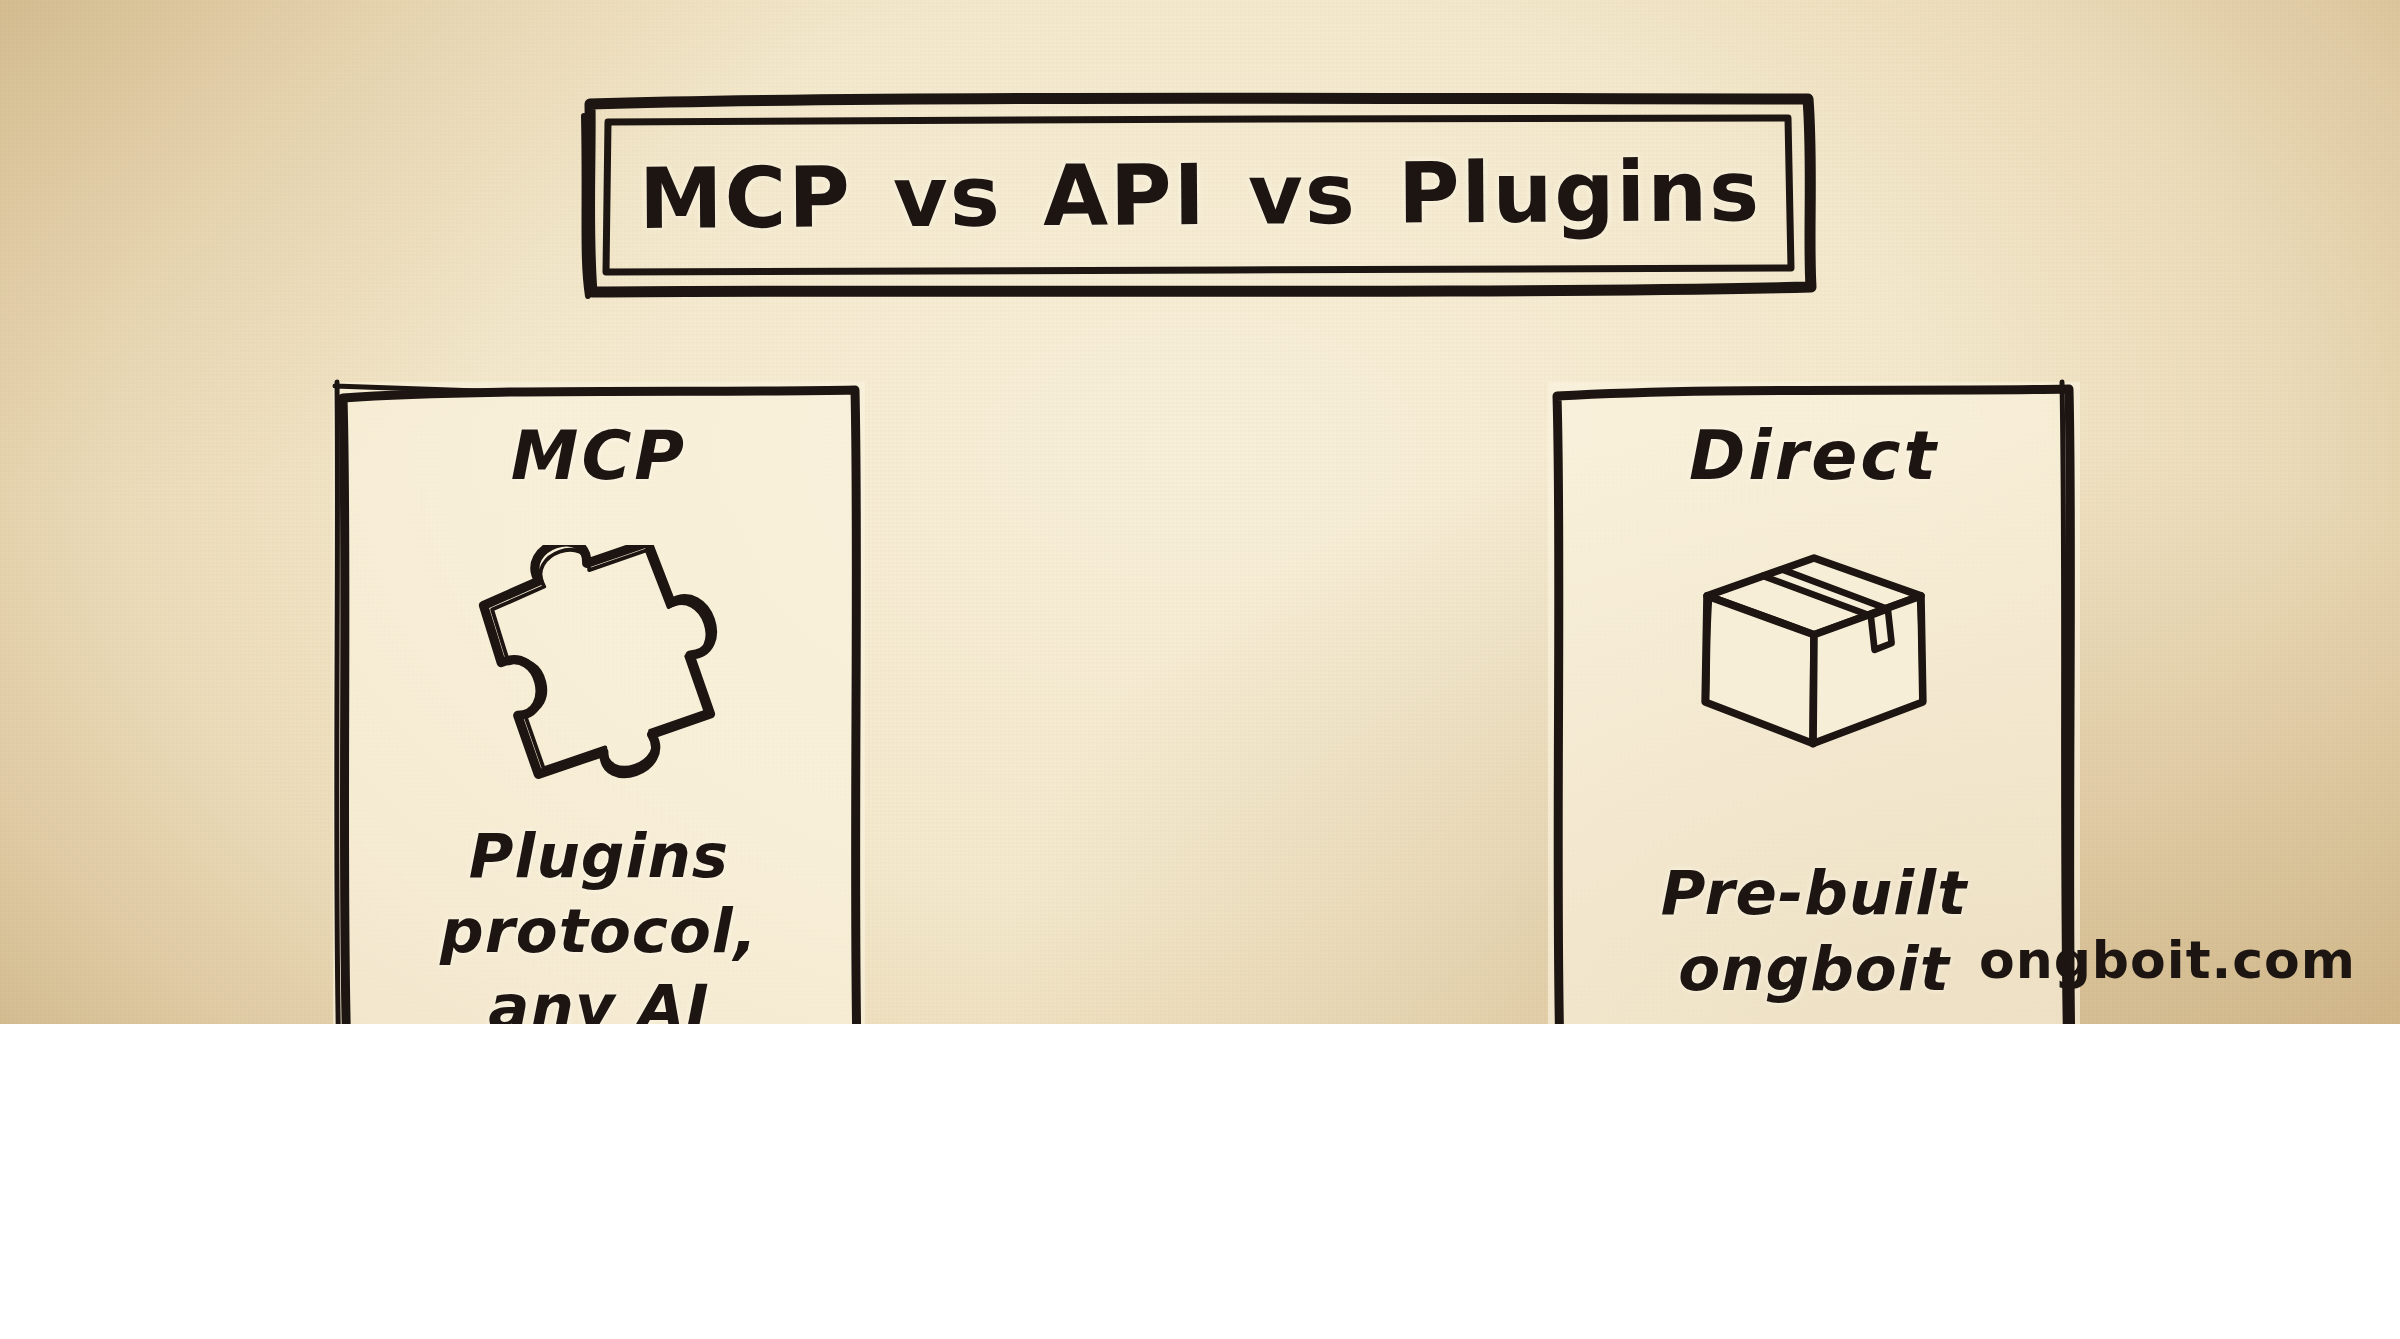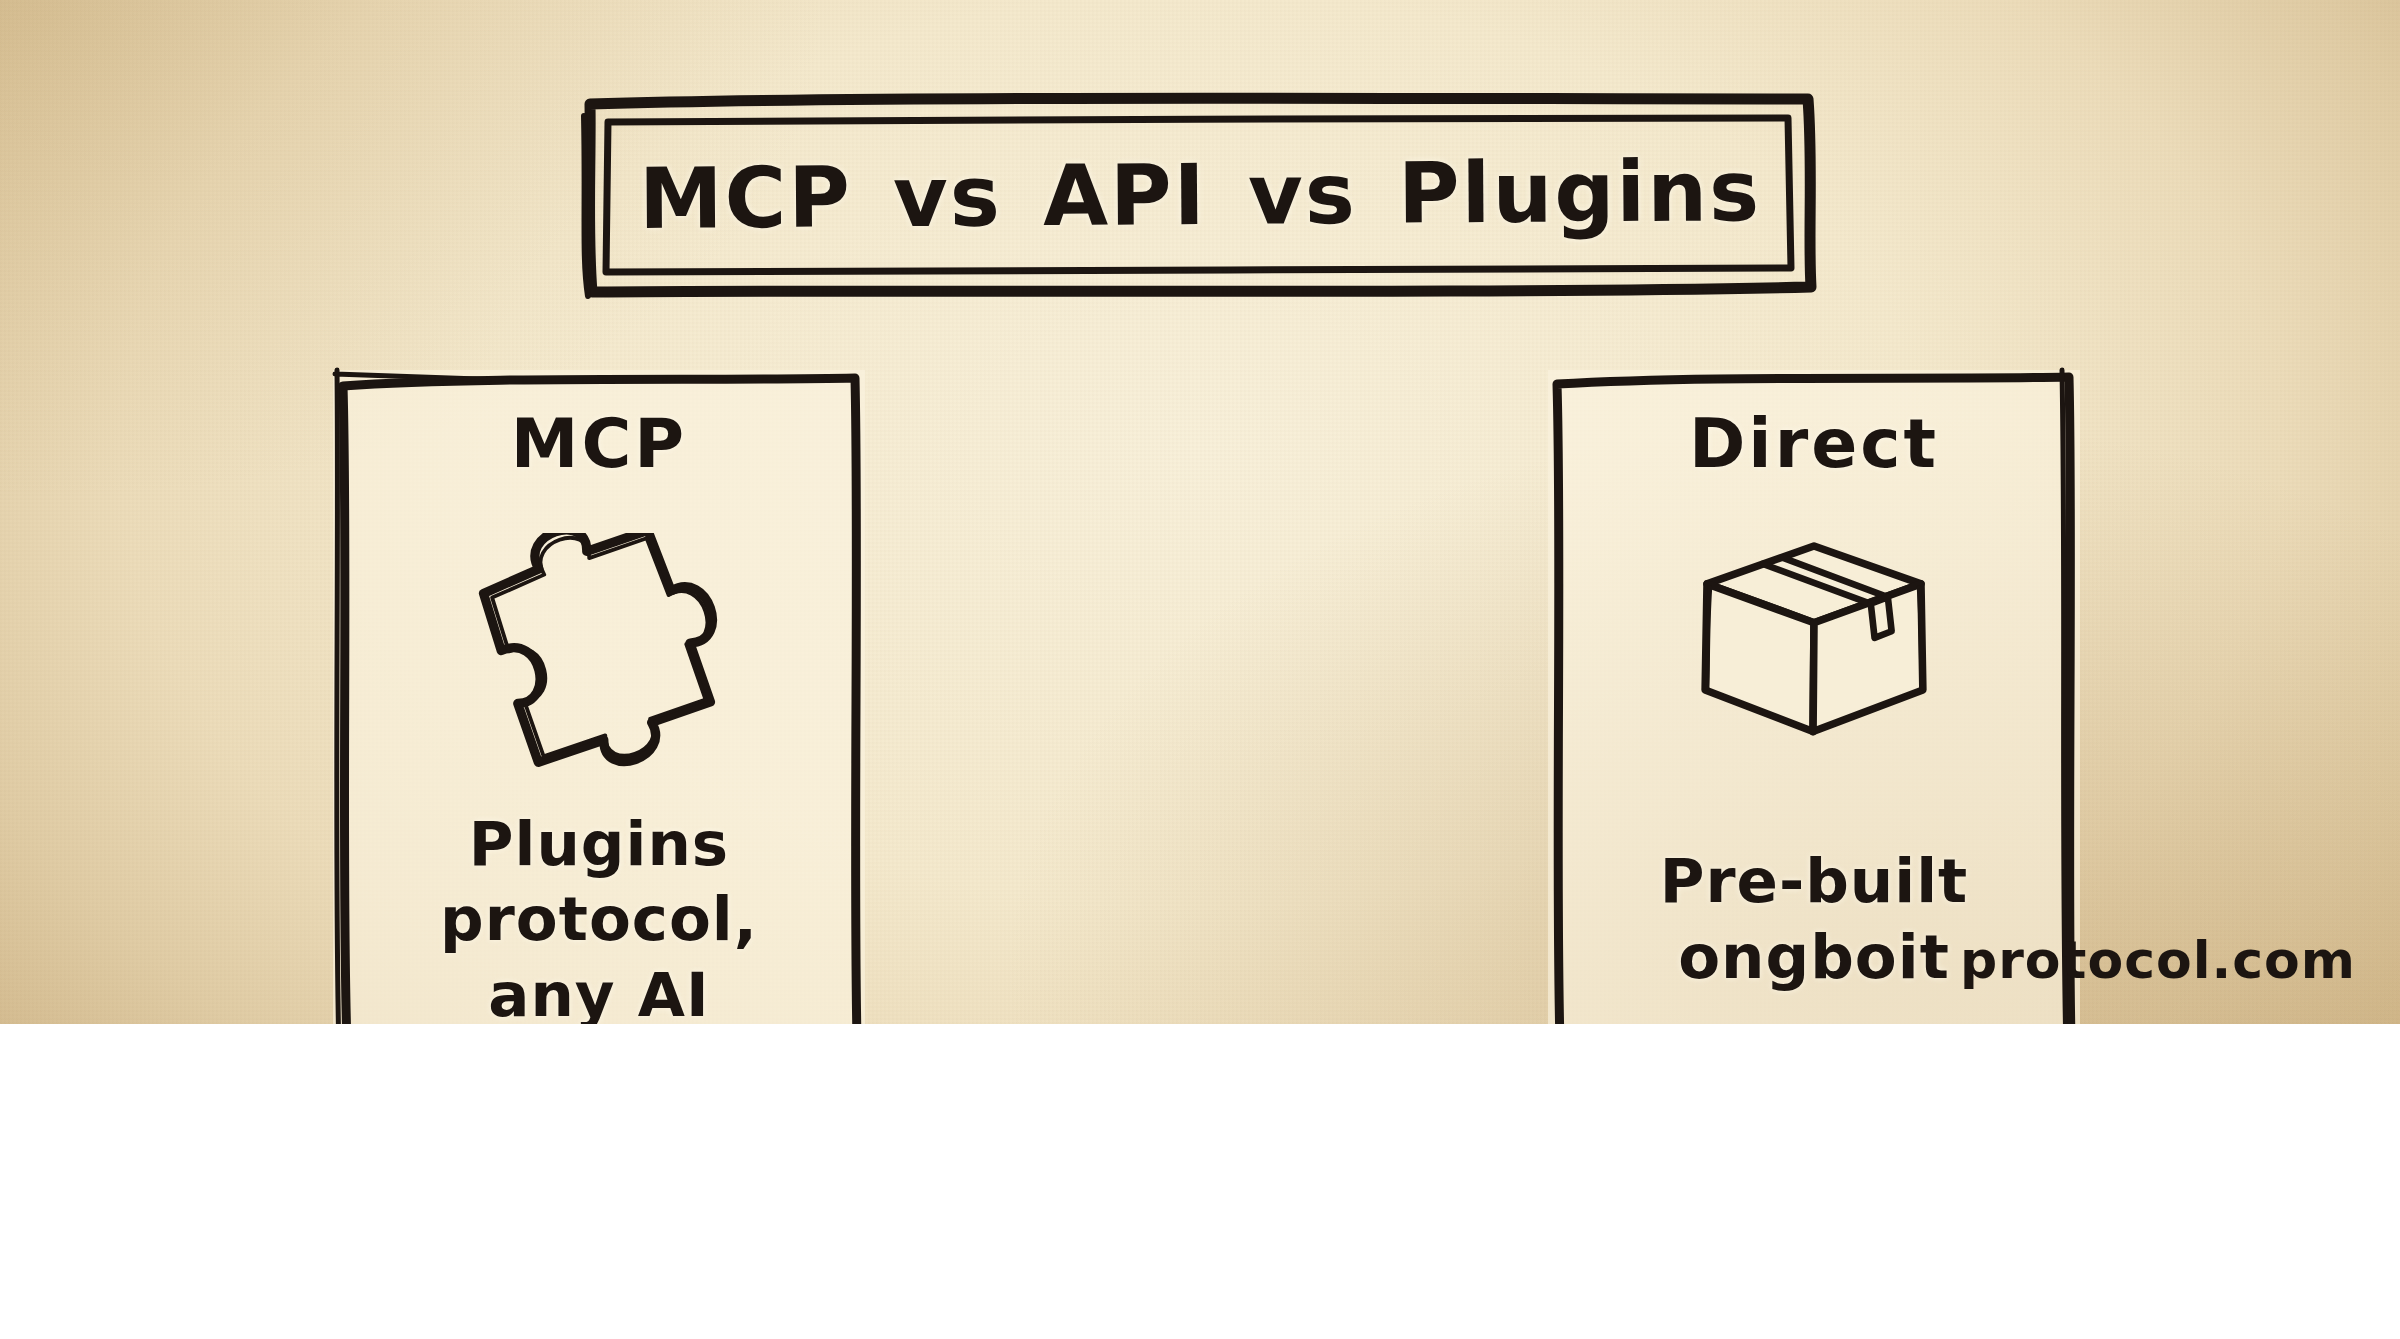--- a/index.html
+++ b/index.html
@@ -30,22 +30,23 @@
   .title-text {
     position:absolute; inset:0; display:flex; align-items:center; justify-content:center;
     font-size:84px; font-weight:bold; letter-spacing:2px;
     transform:rotate(-0.4deg);
     text-shadow:0 0 7px rgba(255,250,236,0.85);
     word-spacing:10px;
   }
 
   
   .card {
-    position:absolute; top:370px; width:532px; height:682px;
+    position:absolute; top:382px; width:532px; height:682px;
     background:rgba(250,243,222,0.65);
+    font-style:italic;
   }
   .card-border { position:absolute; inset:-6px; width:544px; height:694px; pointer-events:none; }
   #card-mcp { left:333px; }
   #card-api { left:936px; }
   #card-plugins { left:1548px; }
   .card-title {
     position:absolute; top:34px; left:0; width:100%;
     text-align:center; font-size:68px; font-weight:bold; letter-spacing:3px;
     text-shadow:0 0 6px rgba(255,250,236,0.85);
   }
@@ -135,15 +136,15 @@
         <path class="ink" stroke-width="5" d="M40 66 C37 110, 38 150, 37 172 M261 66 C264 110, 263 150, 264 172"></path>
       </svg>
     </div>
     <div class="card-desc">
       <span class="card-desc-text">Pre-built
 ongboit</span>
     </div>
   </div>
 
 
-  <div class="watermark">protocol.com</div>
+  <div class="watermark">ongboit.com</div>
 
 </div>
 
 </body></html>

